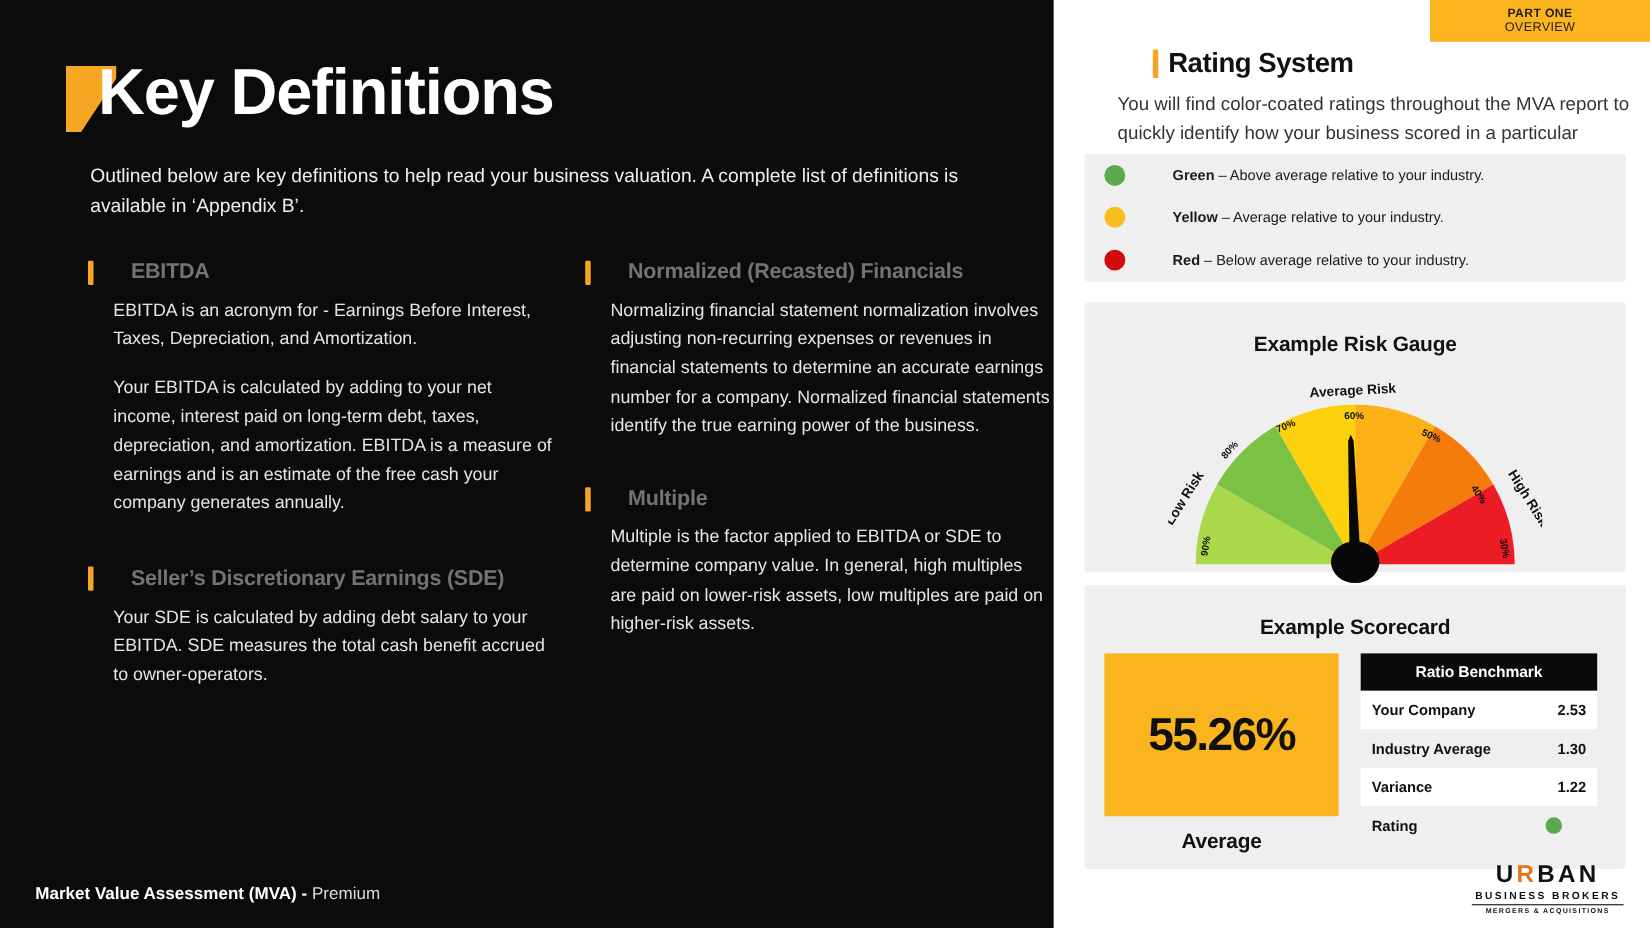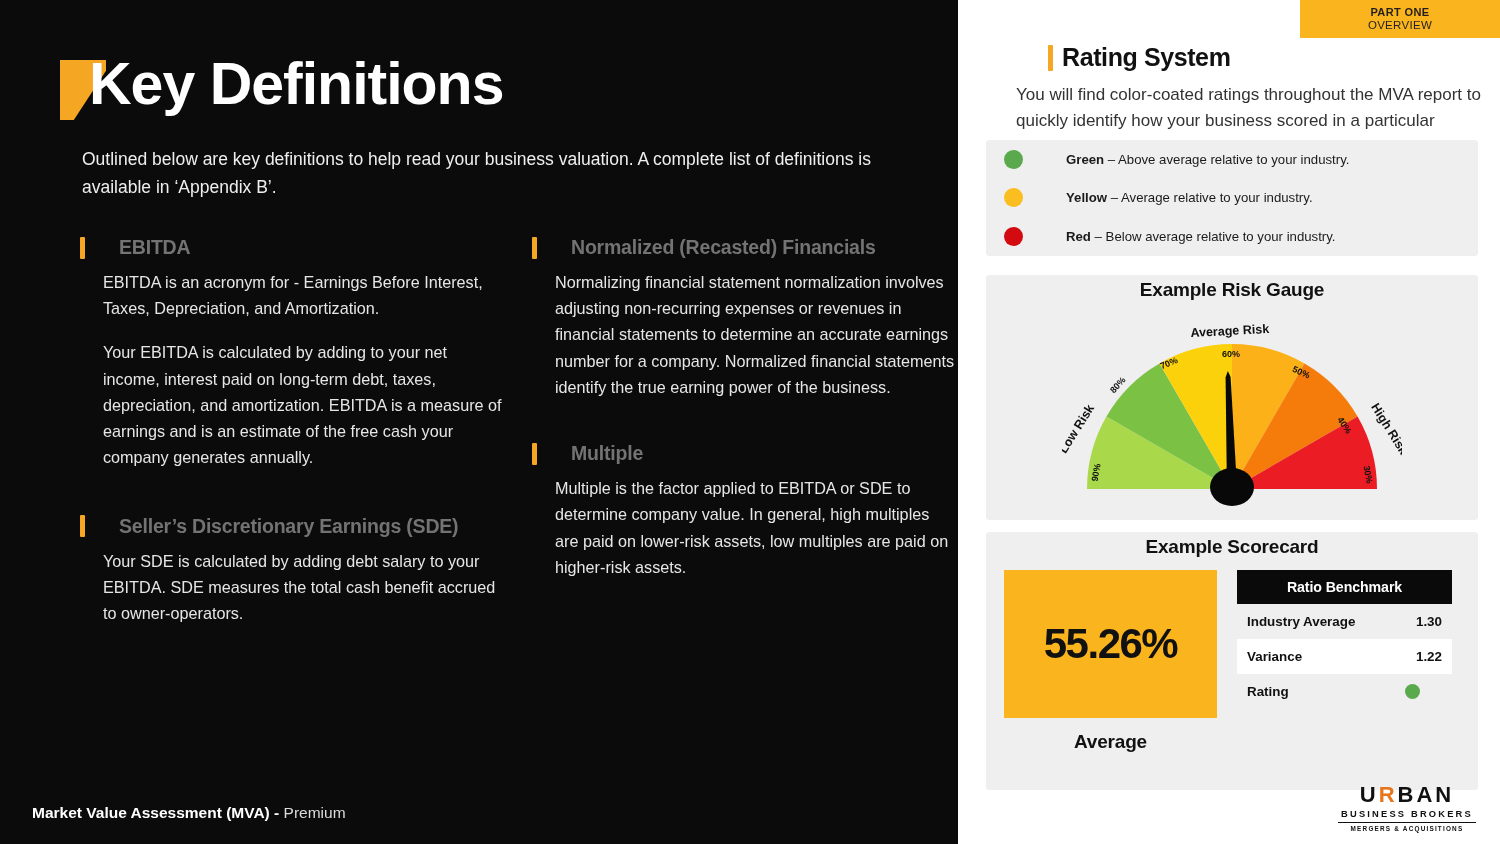--- a/index.html
+++ b/index.html
@@ -90,21 +90,21 @@
     display:flex;align-items:center;gap:0;
     height:38.6px;padding-left:18px;
   }
   .dot{width:19px;height:19px;border-radius:50%;flex:0 0 19px;}
   .legend-text{margin-left:43px;font-size:13.2px;color:#1a1a1a;}
   .legend-text b{font-weight:bold;}
 
   .card-gauge{top:275px;height:245px;}
   .card-title{
     text-align:center;font-size:19px;font-weight:bold;color:#111;
-    padding-top:4px;letter-spacing:-.2px;
+    padding-top:28px;letter-spacing:-.2px;
   }
   .gauge-holder{position:relative;width:492px;height:200px;}
   .gauge-svg{position:absolute;left:50%;top:6px;transform:translateX(-50%);}
 
   .card-score{top:532px;height:258px;}
   .score-grid{
     position:relative;display:flex;padding:12px 18px 0 18px;gap:20px;
   }
   .score-left{width:213px;}
   .score-box{
@@ -265,20 +265,24 @@
       <div class="card-title">Example Scorecard</div>
       <div class="score-grid">
         <div class="score-left">
           <div class="score-box">
             <span class="score-pct">55.26%</span>
           </div>
           <div class="score-label">Average</div>
         </div>
         <div class="score-table">
           <div class="tbl-head">Ratio Benchmark</div>
+          <div class="tbl-row white">
+            <span>Your Company</span>
+            <span class="val">2.53</span>
+          </div>
           <div class="tbl-row grey">
             <span>Industry Average</span>
             <span class="val">1.30</span>
           </div>
           <div class="tbl-row white">
             <span>Variance</span>
             <span class="val">1.22</span>
           </div>
           <div class="tbl-row grey">
             <span>Rating</span>

